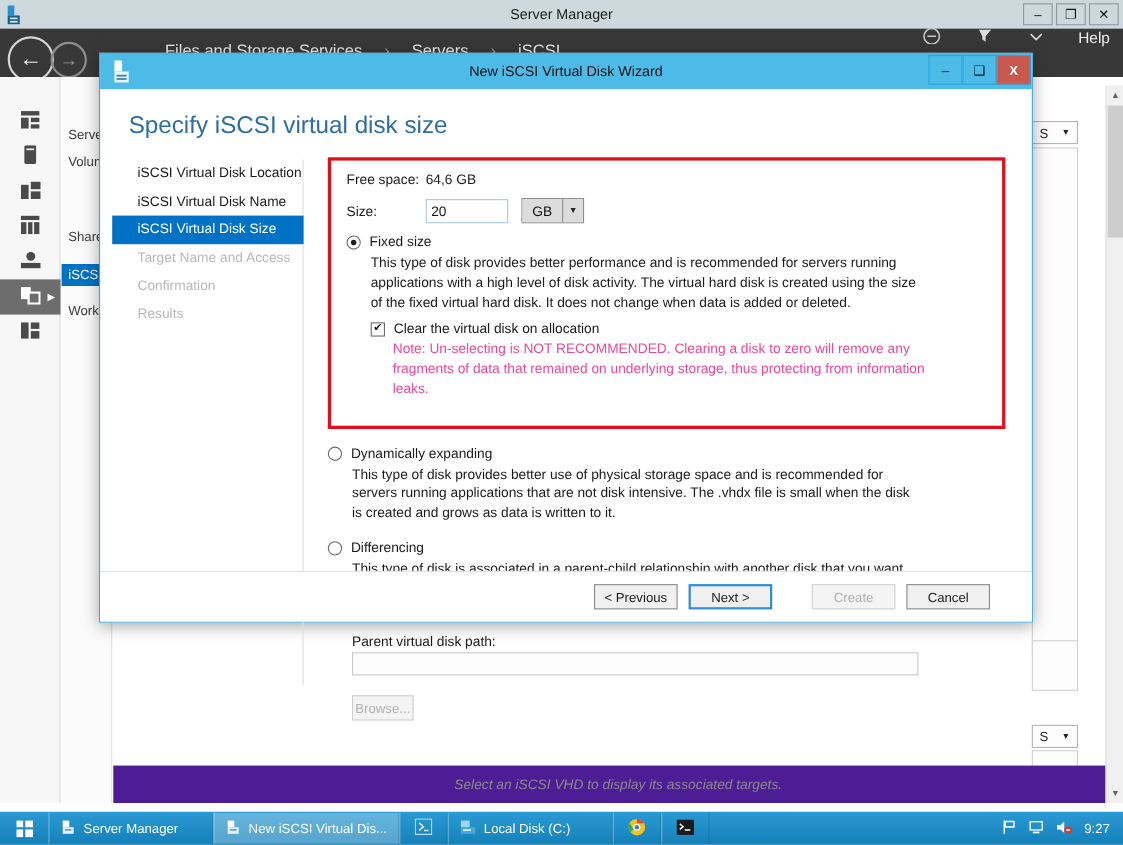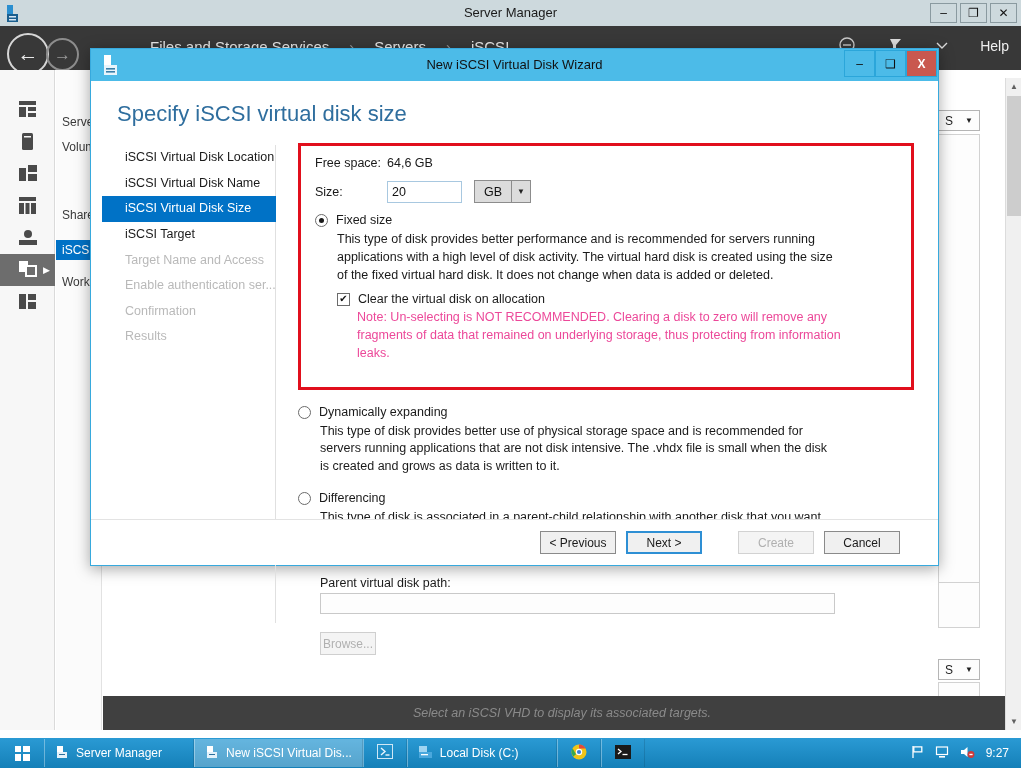--- a/index.html
+++ b/index.html
@@ -49,21 +49,21 @@
     left: 46px; top: 38px; width: 33px; height: 33px;
     border: 2px solid #8d8d8d; color: #9a9a9a; font-size: 17px;
   }
   #sm-crumbs {
     position: absolute; left: 150px; top: 38px;
     display: flex; gap: 20px; align-items: baseline;
     color: #e9e9e9; font-size: 15px; white-space: nowrap;
   }
   .crumb-sep { color: #9a9a9a; font-size: 15px; }
   #sm-ribbon-right {
-    position: absolute; right: 12px; top: 36px;
+    position: absolute; right: 12px; top: 24px;
     display: flex; gap: 32px; align-items: center;
     color: #e9e9e9; font-size: 14px;
   }
   #help-label { color: #efefef; font-size: 14px; }
 
   
   #sm-rail {
     position: absolute; left: 0; top: 70px; width: 55px; bottom: 38px;
     background: #f7f7f7; border-right: 1px solid #dadada;
   }
@@ -94,21 +94,21 @@
 
   
   #sm-content {
     position: absolute; left: 103px; top: 70px; right: 0; bottom: 38px;
     background: #ffffff;
   }
   #sm-status {
     position: absolute; left: 103px; bottom: 38px; right: 0; height: 34px;
     display: flex; align-items: center; justify-content: center;
     color: #8a8a8a; font-style: italic; font-size: 12.5px;
-    background: #404040;
+    background: #4c1d95;
   }
   .bg-combo {
     position: absolute; border: 1px solid #b5b5b5; background: #fdfdfd;
     display: flex; align-items: center; justify-content: space-between;
     padding: 0 6px; font-size: 12px; color: #222;
   }
   .bg-panelbox {
     position: absolute; border: 1px solid #d2d2d2; background: #fdfdfd;
   }
   #bg-scrollbar {
@@ -454,23 +454,21 @@
   </div>
 
   <div id="wz-heading">Specify iSCSI virtual disk size</div>
 
   <div id="wz-body">
 
     <div id="wz-steps">
       <div class="step">iSCSI Virtual Disk Location</div>
       <div class="step">iSCSI Virtual Disk Name</div>
       <div class="step active">iSCSI Virtual Disk Size</div>
-      <div class="step">iSCSI Target</div>
       <div class="step disabled">Target Name and Access</div>
-      <div class="step disabled">Enable authentication ser...</div>
       <div class="step disabled">Confirmation</div>
       <div class="step disabled">Results</div>
     </div>
 
     <div id="wz-main">
 
       <div id="fixed-panel">
 
         <div class="row sp">
           <span class="lbl-fs">Free space:</span>

